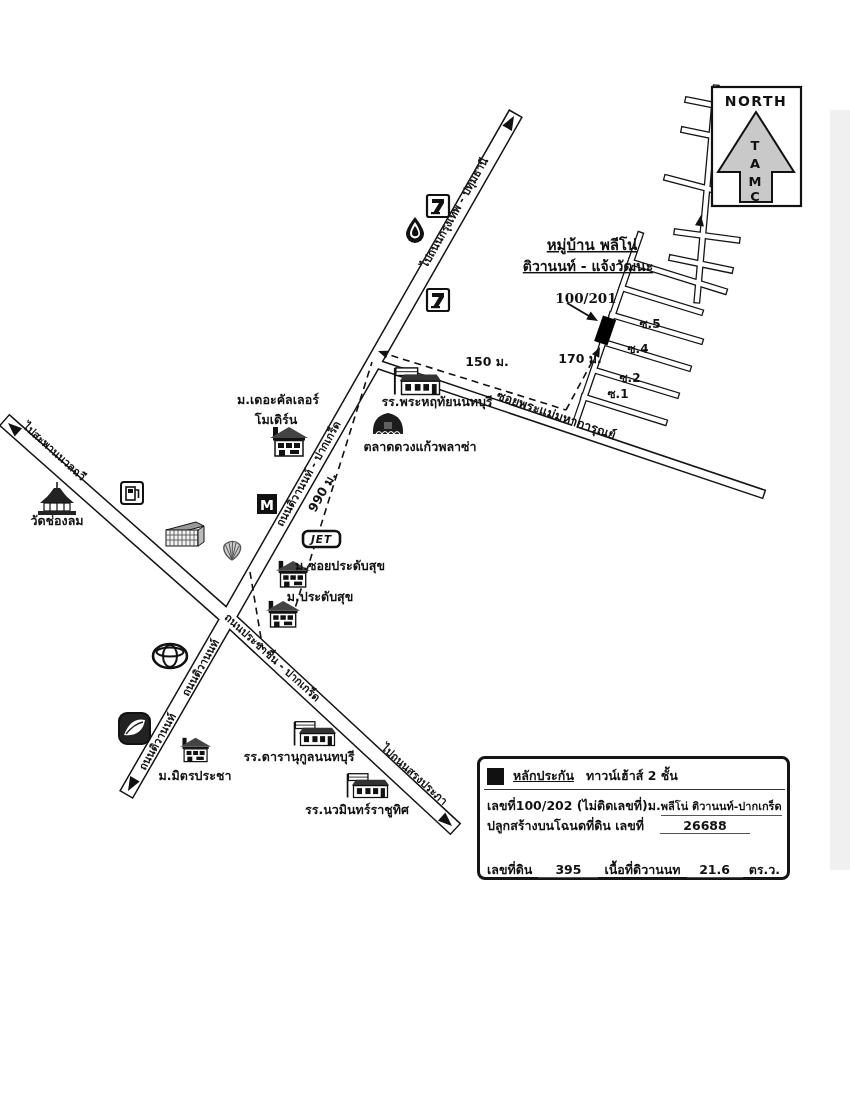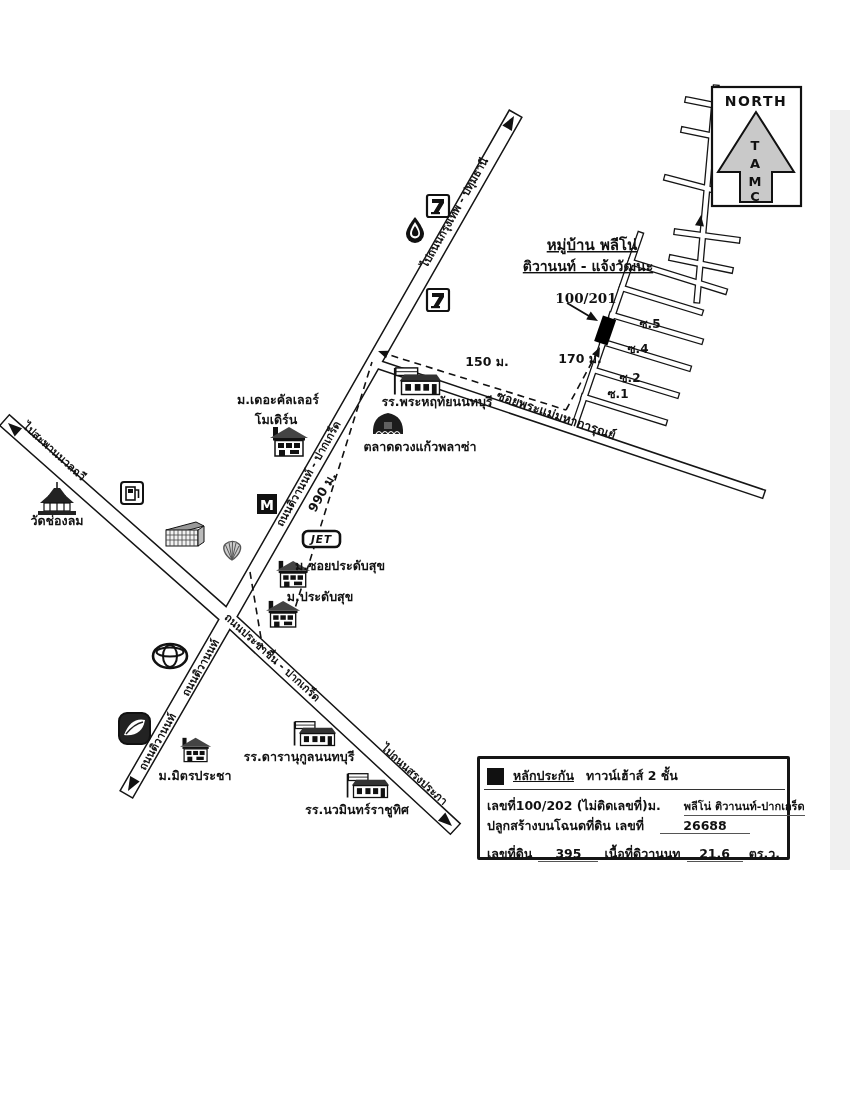--- a/index.html
+++ b/index.html
@@ -1,31 +1,31 @@
 <!DOCTYPE html>
 <html><head>
 <meta charset="utf-8">
 <style>
   html,body{margin:0;padding:0;background:#fff;}
   .stage{position:relative;width:850px;height:1093px;background:#fff;overflow:hidden;
          font-family:"DejaVu Sans",sans-serif;color:#111;}
   svg text{font-family:"DejaVu Sans",sans-serif;}
   svg text.num{font-family:"DejaVu Serif",serif;}
   
-  .info-table{position:absolute;left:477px;top:756px;width:313px;height:104px;
-    border:3px solid #151515;border-radius:2px;background:#fff;font-size:12.5px;
+  .info-table{position:absolute;left:477px;top:756px;width:313px;height:124px;
+    border:3px solid #151515;border-radius:8px;background:#fff;font-size:12.5px;
     font-weight:bold;color:#111;box-sizing:border-box;}
   .it-row{display:flex;align-items:center;white-space:nowrap;padding:0 7px;}
   .it-r1{margin-top:7px;}
   .sq{width:17px;height:17px;background:#111;margin-right:9px;flex:0 0 auto;}
   .ul-head{text-decoration:underline;margin-right:12px;}
   .r1-rule{border-bottom:1.5px solid #333;margin:3px 2px 0 4px;}
   .it-r2{margin-top:6px;text-align:center;}
   .it-r3{}
-  .it-r4{margin-top:8px;}
+  .it-r4{margin-top:24px;}
   .gap{display:inline-block;width:8px;}
   .val-ul{display:inline-block;border-bottom:1.2px solid #555;text-align:center;padding:0 10px;}
   .small{font-size:11px;}
 </style>
 </head>
 <body>
 
 <div class="stage">
 <svg width="850" height="1093" viewBox="0 0 850 1093" xmlns="http://www.w3.org/2000/svg">
 
@@ -264,21 +264,21 @@
     <span>ทาวน์เฮ้าส์ 2 ชั้น</span>
   </div>
   <div class="r1-rule"></div>
   <div class="it-row it-r2">
     <span>เลขที่</span>
     <span class="gap"></span>
     <span>100/202 (ไม่ติดเลขที่)</span>
     <span class="gap"></span>
     <span>ม.</span>
     <span class="gap"></span>
-    <span class="small" style="border-bottom:1.2px solid #555;margin-left:23px;">พลีโน่ ติวานนท์-ปากเกร็ด</span>
+    <span class="small" style="border-bottom:1.2px solid #555;">พลีโน่ ติวานนท์-ปากเกร็ด</span>
   </div>
   <div class="it-row it-r3">
     <span>ปลูกสร้างบนโฉนดที่ดิน เลขที่</span>
     <span class="gap"></span>
         <span class="gap"></span>
     <span class="val-ul" style="min-width:70px;">26688</span>
   </div>
   <div class="it-row it-r4">
     <span>เลขที่ดิน</span>
     <span class="gap"></span>

